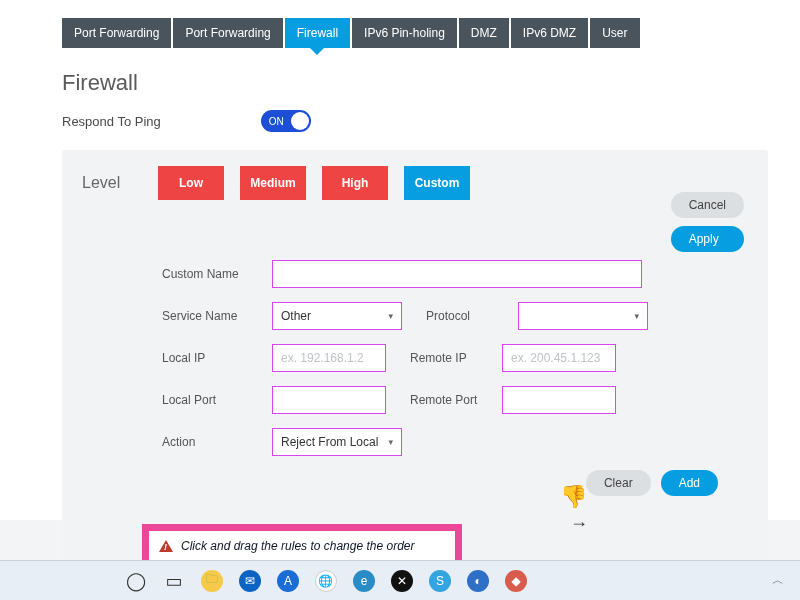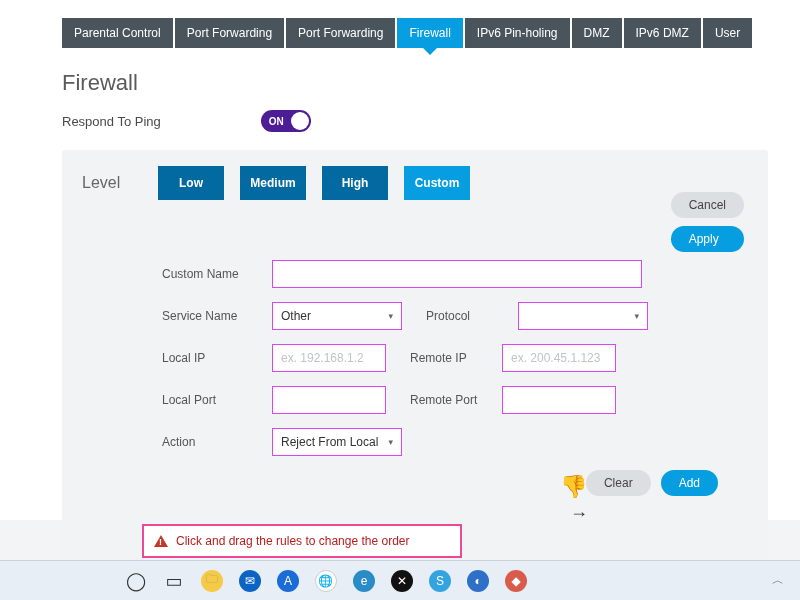--- a/index.html
+++ b/index.html
@@ -44,40 +44,40 @@
   
   .page-title {
     font-size: 22px;
     color: #5a5a5a;
     margin: 22px 0 14px 0;
     font-weight: 400;
   }
   
   .ping-row { display: flex; align-items: center; gap: 100px; font-size: 13px; color:#4a4a4a;}
   .toggle {
-    width: 50px; height: 22px; background:#4c1d95; border-radius: 12px;
+    width: 50px; height: 22px; background:#1d4ed8; border-radius: 12px;
     display:flex; align-items:center; position:relative; cursor:pointer;
-    color:#fff; font-size:10px; font-weight:bold; padding-left:8px;
+    color:#fff; font-size:10px; font-weight:normal; padding-left:8px;
   }
   .toggle::after {
     content:""; position:absolute; right:2px; top:2px;
     width:18px; height:18px; background:#fff; border-radius:50%;
   }
   
   .panel {
     background:#f2f3f4;
     margin-top:18px;
     padding:16px 20px 30px 20px;
     border-radius:3px;
     position:relative;
   }
   .level-row { display:flex; align-items:center; gap:16px; }
   .level-label { width:60px; color:#666; font-size:16px; }
   .level-btn {
-    background:#0369a1; color:#fff; width:66px; text-align:center;
+    background:#ef4444; color:#fff; width:66px; text-align:center;
     padding:10px 0; font-size:12px; font-weight:bold; cursor:pointer;
   }
   .level-btn.active { background:#069ee0; }
   .action-buttons {
     position:absolute; right:24px; top:42px; display:flex; gap:8px;flex-direction:column;
   }
   .btn-pill {
     padding:6px 18px; border-radius:14px; font-size:12px; cursor:pointer;
     border:none; display:inline-block;
   }
@@ -98,26 +98,26 @@
   .caret { font-size:9px; color:#666; }
   .col-gap { width:24px; }
   .input::placeholder { color:#bfc4c9; }
 
   .bottom-buttons { display:flex; gap:10px; justify-content:flex-end; margin: 0 30px 0 0; }
 
   
   .info-bar {
     margin:28px 0 0 60px;
     width:320px;
-    border:2px solid #ec4899;
+    border:7px solid #ec4899;
     background:#fff;
-    color:#b91c1c;
+    color:#0f172a;
     font-size:12px;
     padding:8px 10px;
-    display:flex; align-items:center; gap:8px;
+    display:flex; align-items:center; gap:8px;font-style:italic;
   }
   .warn-icon { width:0;height:0;border:7px solid transparent;border-bottom:12px solid #c03a2b;border-top:none; position:relative;}
   .warn-icon::after{content:"!";position:absolute;left:-2px;top:2px;color:#fff;font-size:9px;font-weight:bold;}
 
   
   .thumb-down {
     position:absolute; right:180px; bottom:88px; font-size:22px; color:#e0392b;
   }
   .arrow-right {
     position:absolute; right:180px; bottom:66px; font-size:18px; color:#333;
@@ -137,21 +137,20 @@
   .tb-start { margin-left:110px; }
   .circ { width:22px;height:22px;border-radius:50%;display:flex;align-items:center;justify-content:center;color:#fff;font-size:12px;}
   .tray { font-size:12px; color:#666; margin-right:6px; }
 </style>
 </head>
 <body>
 
 <div class="page">
 
   <div class="top-tabs">
-    <div class="top-tab">Parental Control</div>
     <div class="top-tab">Port Forwarding</div>
     <div class="top-tab">Port Forwarding</div>
     <div class="top-tab active">Firewall</div>
     <div class="top-tab">IPv6 Pin-holing</div>
     <div class="top-tab">DMZ</div>
     <div class="top-tab">IPv6 DMZ</div>
     <div class="top-tab">User</div>
   </div>
 
   <div class="page-title">Firewall</div>

